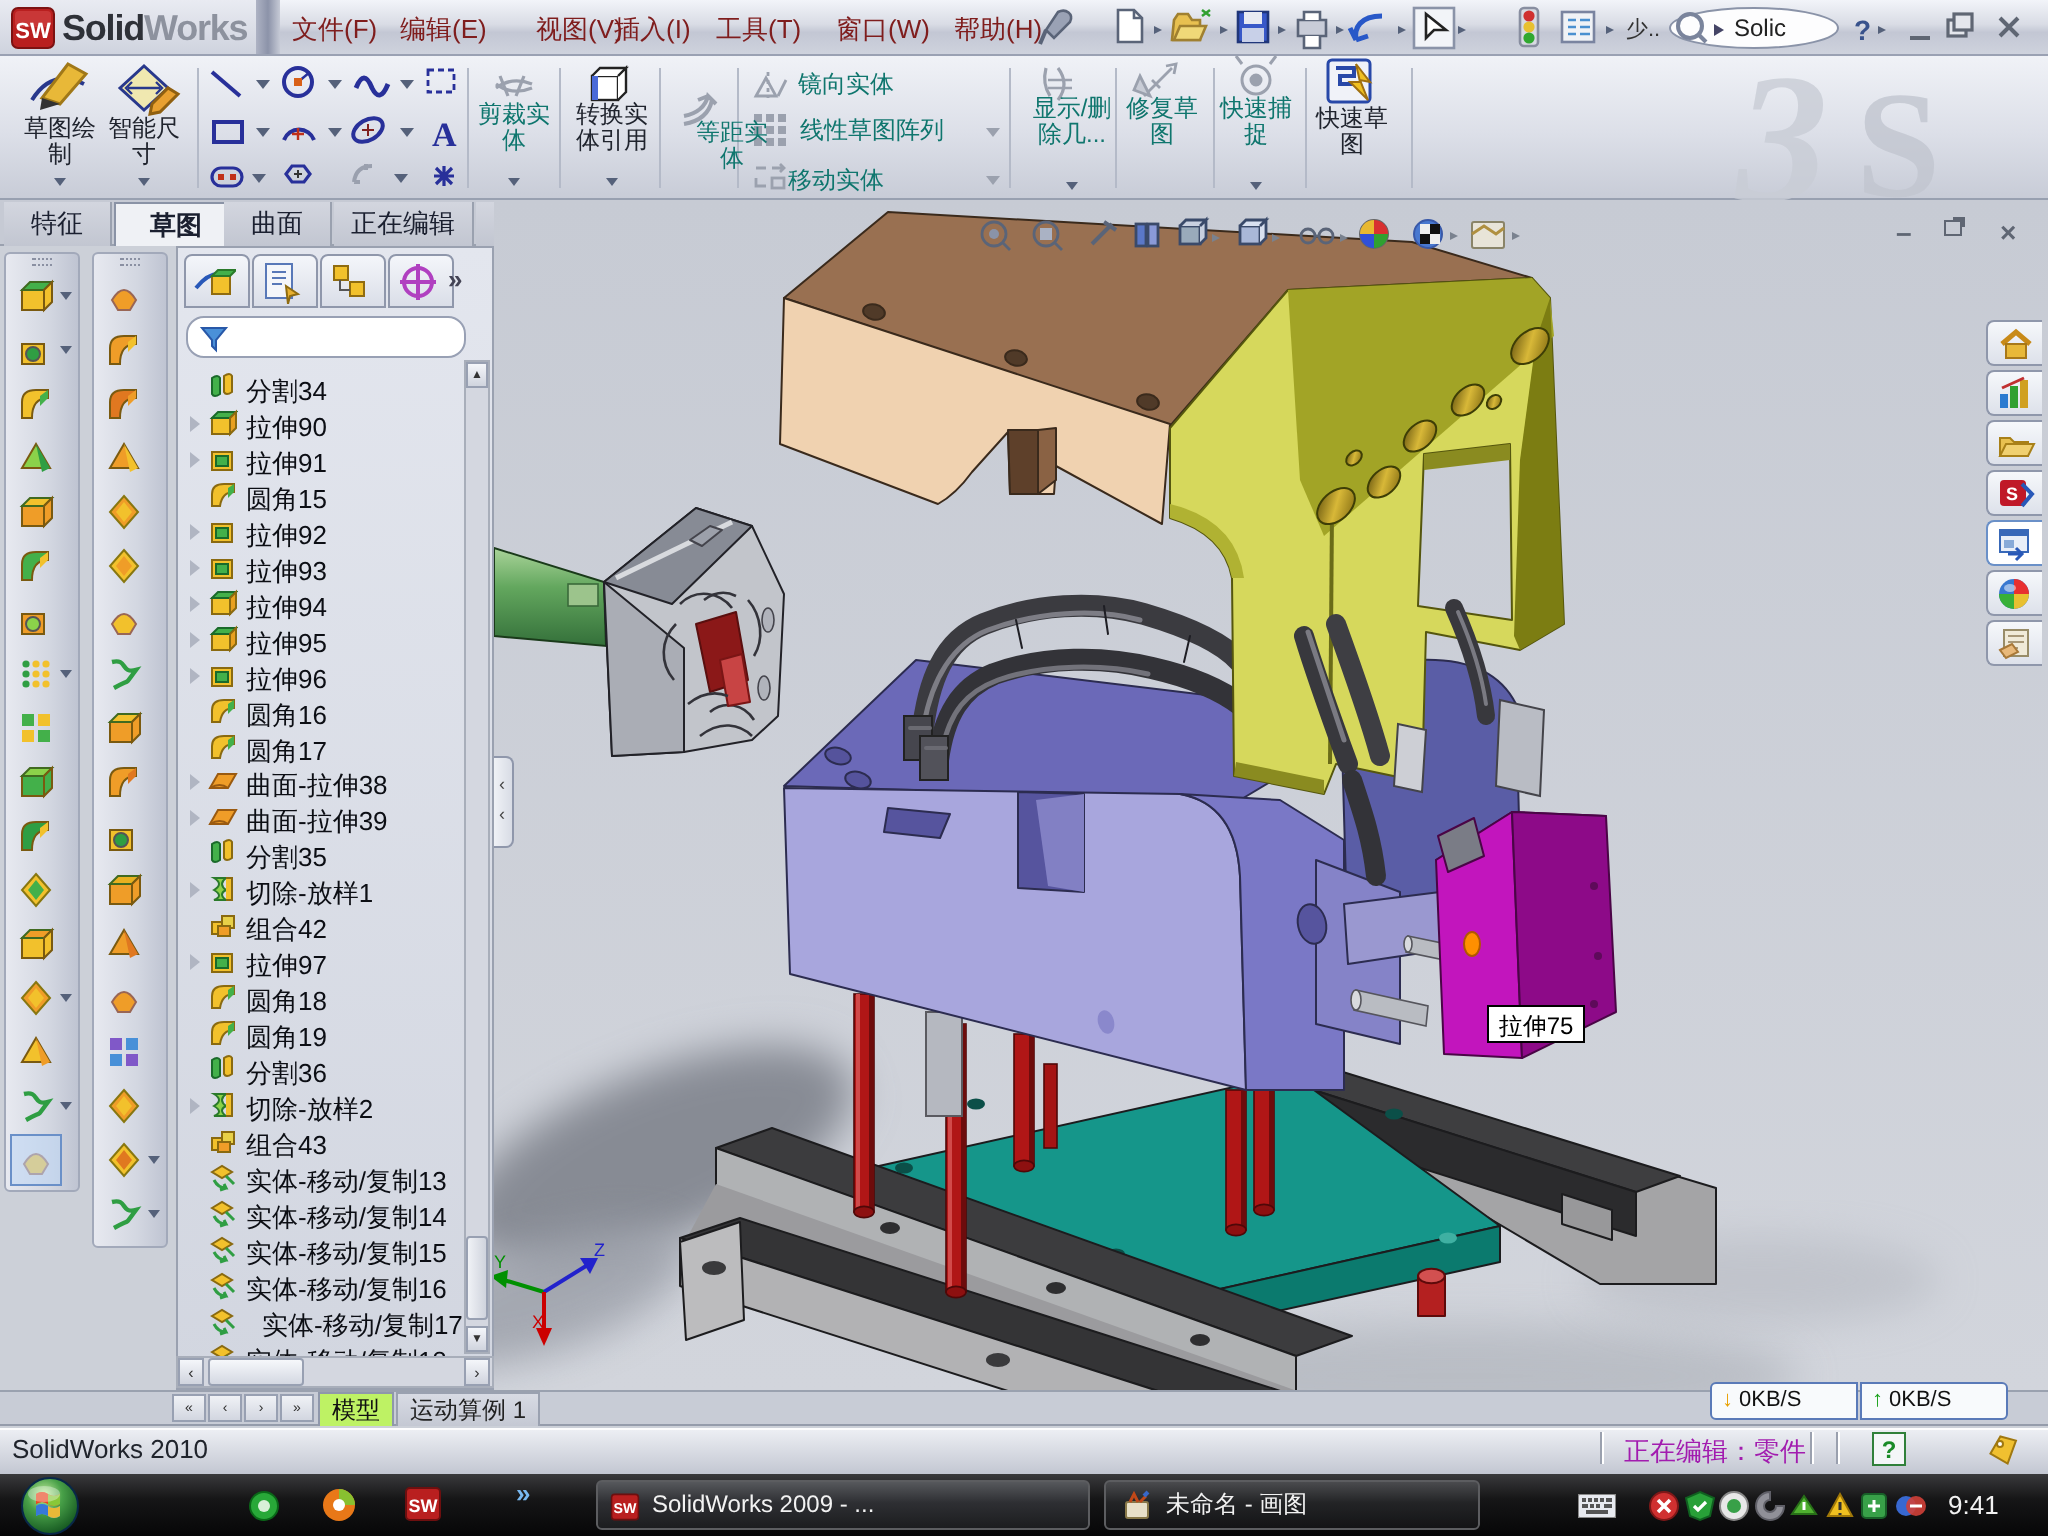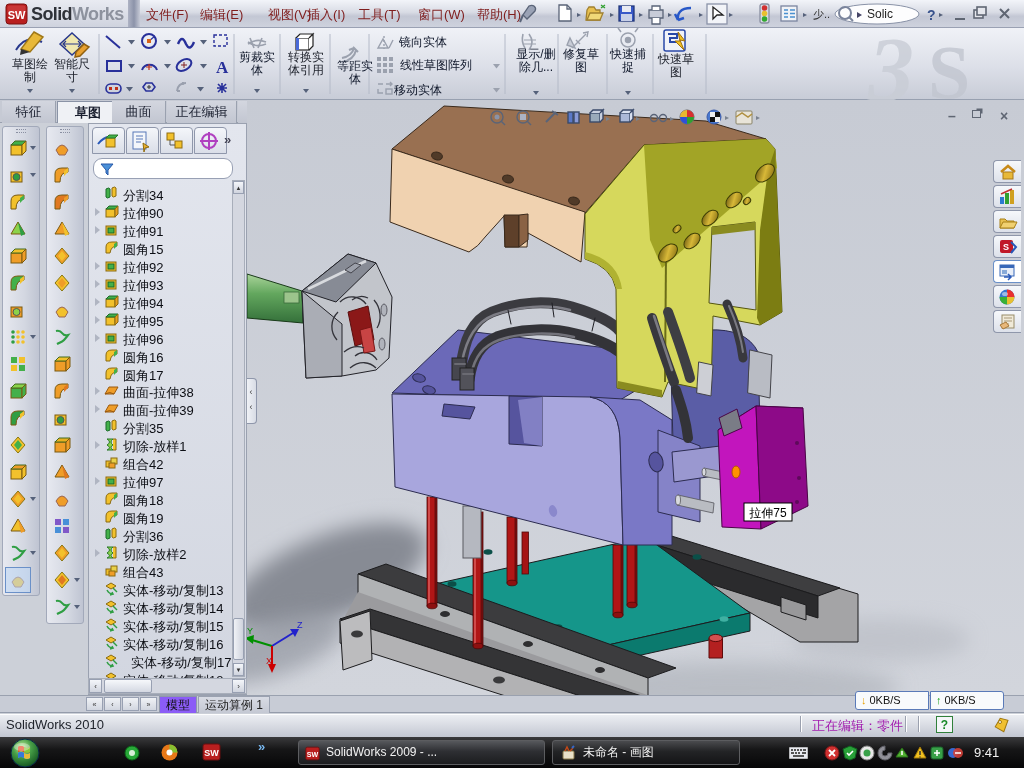--- a/index.html
+++ b/index.html
@@ -6,21 +6,21 @@
 body{font-family:"Liberation Sans",sans-serif;position:relative;background:#ccd0d8}
 .abs{position:absolute}
 
 #titlebar{left:0;top:0;width:1024px;height:28px;background:linear-gradient(#f2f4f9,#d9dce5 45%,#c3c7d4 60%,#ced2dd);border-bottom:1px solid #9aa1b3}
 #logoblk{left:0;top:0;width:130px;height:27px;background:linear-gradient(#e9ebf2,#cfd3de)}
 #logodiv{left:128px;top:0;width:12px;height:27px;background:linear-gradient(90deg,#aeb3c4,#8c93a9,#c6cad6)}
 .menu{top:6px;font-size:13px;color:#7f1d1d}
 
 #cmdbar{left:0;top:28px;width:1024px;height:72px;background:linear-gradient(#f0f2f7,#dcdfe8 55%,#c8ccd7);border-bottom:1px solid #98a0b0}
 .clab{position:absolute;font-size:12px;line-height:13px;text-align:center;color:#20242e;white-space:pre-line}
-.gray{color:#0f172a}
+.gray{color:#0f766e}
 
 #tabstrip{left:0;top:100px;width:360px;height:23px;background:#c6cad4;border-bottom:1px solid #9aa1af}
 .tab{position:absolute;top:101px;height:22px;font-size:13px;color:#1b2030;text-align:center;line-height:22px;border-right:1px solid #9aa1af;background:linear-gradient(#d3d6df,#c2c6d1)}
 .tab.active{background:#eff1f5;border-top:1px solid #8a93a6;border-left:1px solid #8a93a6;font-weight:bold}
 
 #leftzone{left:0;top:123px;width:88px;height:572px;background:#ccd0d8}
 .strip{position:absolute;width:38px;background:linear-gradient(90deg,#e7e9f0,#d3d7e1 60%,#bfc4d2);border:1px solid #a2a9ba;border-radius:3px}
 .grip{position:absolute;left:14px;width:10px;height:4px;border-top:1px dotted #8a90a2;border-bottom:1px dotted #8a90a2}
 
 #treepanel{left:88px;top:123px;width:159px;height:572px;background:linear-gradient(#e3e6ee,#d2d6e0);border:1px solid #9aa1b0}
@@ -214,21 +214,21 @@
       </g>
     </svg>
     <div class="clab" style="left:0px;top:58px;width:60px">草图绘
 制</div>
     <div class="clab" style="left:42px;top:58px;width:60px">智能尺
 寸</div>
     <div class="clab gray" style="left:227px;top:51px;width:60px">剪裁实
 体</div>
     <div class="clab" style="left:276px;top:51px;width:60px">转换实
 体引用</div>
-    <div class="clab gray" style="left:325px;top:60px;width:60px">等距实
+    <div class="clab gray" style="left:336px;top:60px;width:60px">等距实
 体</div>
     <div class="clab gray" style="left:383px;top:36px;width:80px">镜向实体</div>
     <div class="clab gray" style="left:386px;top:59px;width:100px">线性草图阵列</div>
     <div class="clab gray" style="left:378px;top:84px;width:80px">移动实体</div>
     <div class="clab gray" style="left:504px;top:48px;width:64px">显示/删
 除几...</div>
     <div class="clab gray" style="left:551px;top:48px;width:60px">修复草
 图</div>
     <div class="clab gray" style="left:598px;top:48px;width:60px">快速捕
 捉</div>
@@ -941,21 +941,21 @@
     <div class="abs" style="left:232px;top:679px;width:13px;height:14px;background:linear-gradient(#f4f6fa,#d0d4de);border:1px solid #98a0b2;font-size:8px;text-align:center;line-height:13px;color:#333">›</div>
     <div class="abs" style="left:104px;top:679px;width:48px;height:14px;background:linear-gradient(#f6f8fb,#d4d8e2);border:1px solid #98a0b2;border-radius:2px"></div>
   </div>
 
 <div class="abs" id="bottabs"></div>
 <div id="bottabcontent">
     <div class="navb" style="left:86px">«</div>
     <div class="navb" style="left:104px">‹</div>
     <div class="navb" style="left:122px">›</div>
     <div class="navb" style="left:140px">»</div>
-    <div class="abs" style="left:159px;top:696px;width:38px;height:17px;background:#8b5cf6;border:1px solid #8f97ab;border-bottom:none;font-size:12px;text-align:center;line-height:16px;color:#111">模型</div>
+    <div class="abs" style="left:159px;top:696px;width:38px;height:17px;background:#bef264;border:1px solid #8f97ab;border-bottom:none;font-size:12px;text-align:center;line-height:16px;color:#111">模型</div>
     <div class="abs" style="left:198px;top:696px;width:72px;height:17px;background:linear-gradient(#d8dbe4,#c4c8d3);border:1px solid #9aa1b0;border-bottom:none;font-size:12px;text-align:center;line-height:16px;color:#222">运动算例 1</div>
     <div class="abs" style="left:855px;top:691px;width:74px;height:19px;background:#f8fafc;border:1px solid #5a7ab8;border-radius:3px 0 0 3px;font-size:11px;color:#111;line-height:17px"><span style="color:#e8a000;font-weight:bold;padding:0 3px 0 5px">↓</span>0KB/S</div>
     <div class="abs" style="left:930px;top:691px;width:74px;height:19px;background:#f8fafc;border:1px solid #5a7ab8;border-radius:0 3px 3px 0;font-size:11px;color:#111;line-height:17px"><span style="color:#18a018;font-weight:bold;padding:0 3px 0 5px">↑</span>0KB/S</div>
   </div>
 <div class="abs" id="statusbar"></div>
 <div class="abs" style="left:6px;top:717px;font-size:13px;color:#20242c">SolidWorks 2010</div>
 <div id="statusright">
     <div class="abs" style="left:800px;top:716px;width:2px;height:16px;background:#fff;border-left:1px solid #9aa0ae"></div>
     <div class="abs" style="left:812px;top:717px;font-size:13px;color:#a21caf">正在编辑：零件</div>
     <div class="abs" style="left:905px;top:716px;width:2px;height:16px;background:#fff;border-left:1px solid #9aa0ae"></div>

